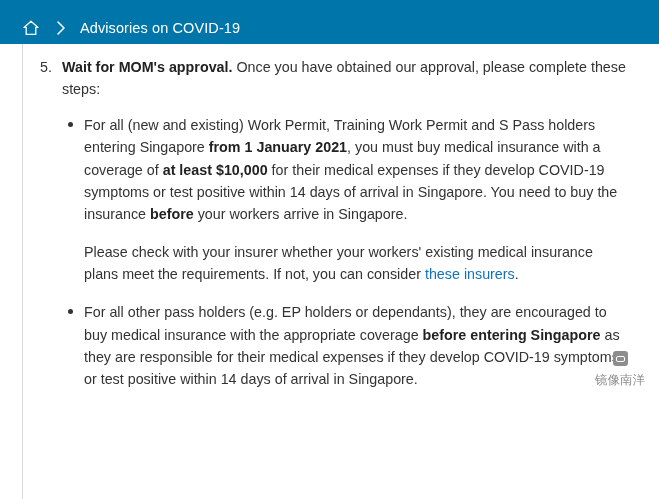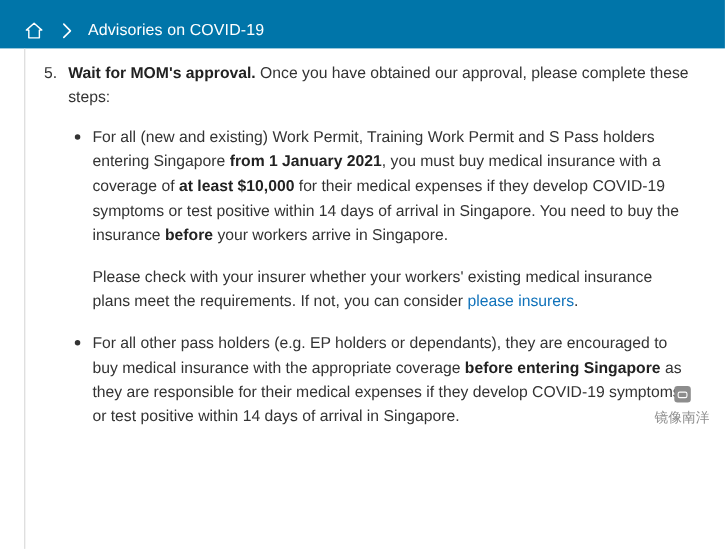--- a/index.html
+++ b/index.html
@@ -177,21 +177,21 @@
   <div class="content">
     <ol class="steps" start="5">
       <li>
         <p class="lead">
           <b>Wait for MOM's approval.</b><span> Once you have obtained our approval, please complete these steps:</span>
         </p>
 
         <ul class="bullets">
           <li>
             <span><span>For all (new and existing) Work Permit, Training Work Permit and S Pass holders entering Singapore </span><b>from 1 January 2021</b><span>, you must buy medical insurance with a coverage of </span><b>at least $10,000</b><span> for their medical expenses if they develop COVID-19 symptoms or test positive within 14 days of arrival in Singapore. You need to buy the insurance </span><b>before</b><span> your workers arrive in Singapore.</span></span>
-            <div class="subpara"><span>Please check with your insurer whether your workers' existing medical insurance plans meet the requirements. If not, you can consider </span><a class="link" href="#">please insurers</a><span>.</span></div>
+            <div class="subpara"><span>Please check with your insurer whether your workers' existing medical insurance plans meet the requirements. If not, you can consider </span><a class="link" href="#">these insurers</a><span>.</span></div>
           </li>
           <li>
             <span><span>For all other pass holders (e.g. EP holders or dependants), they are encouraged to buy medical insurance with the appropriate coverage </span><b>before entering Singapore</b><span> as they are responsible for their medical expenses if they develop COVID-19 symptoms or test positive within 14 days of arrival in Singapore.</span></span>
           </li>
         </ul>
       </li>
     </ol>
   </div>
 
   <div class="watermark">

